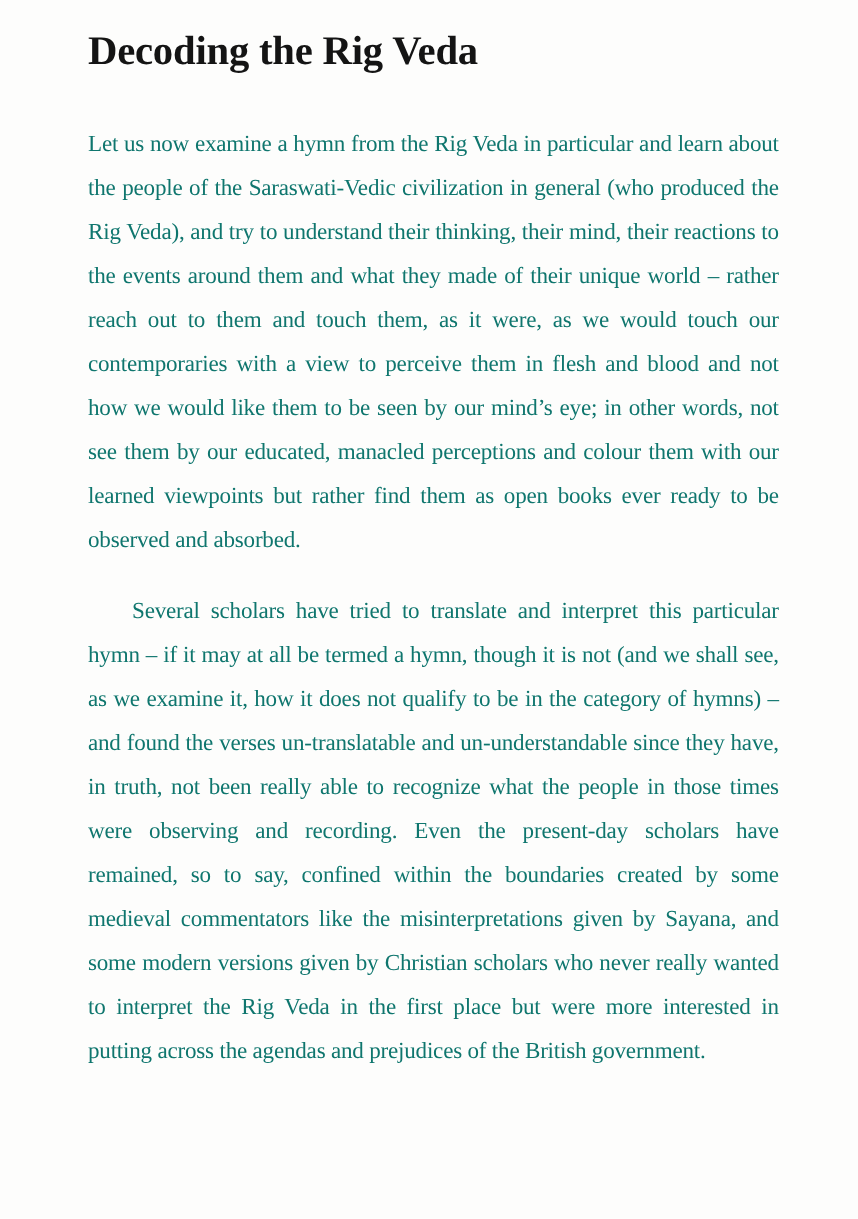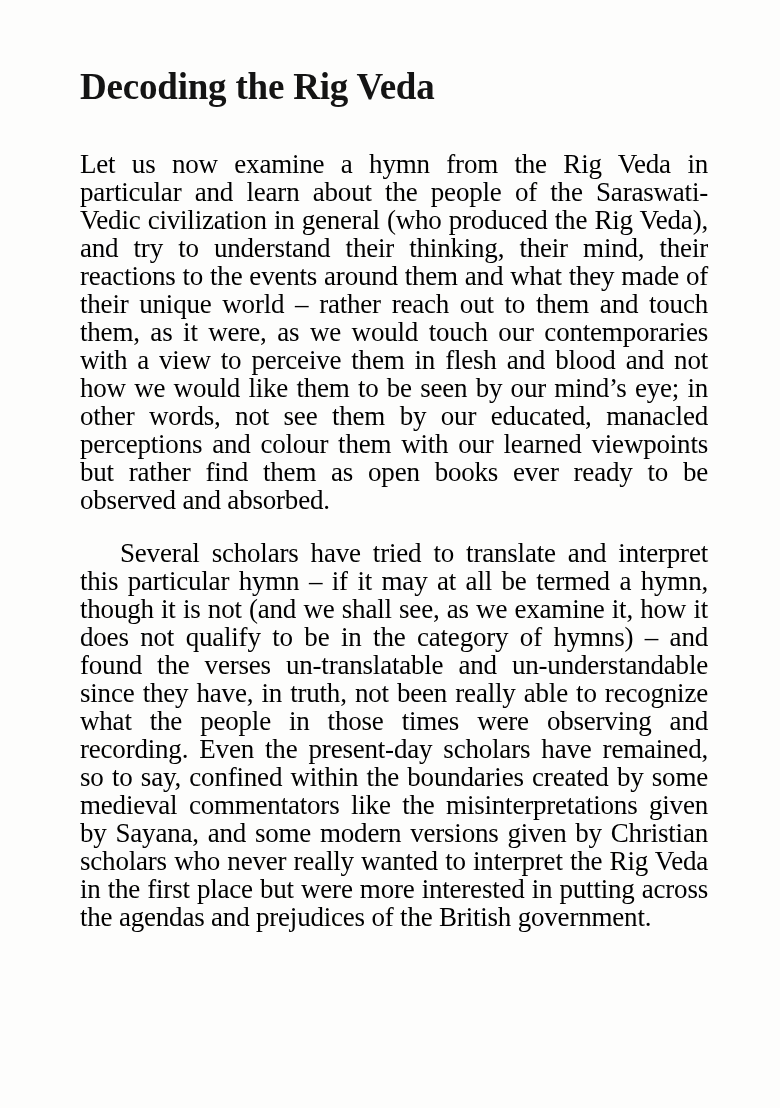--- a/index.html
+++ b/index.html
@@ -7,41 +7,41 @@
     padding: 0;
     background: #ffffff;
   }
   .page {
     position: relative;
     width: 780px;
     height: 1108px;
     margin: 0 auto;
     background: #fdfdfc;
     box-sizing: border-box;
-    padding: 66px 72px 0 80px;
+    padding: 26px 72px 0 80px;
     overflow: hidden;
     font-family: "Liberation Serif", "DejaVu Serif", serif;
   }
   .title {
     font-family: "Liberation Serif", "DejaVu Serif", serif;
     font-size: 37px;
     font-weight: 700;
     line-height: 42px;
     letter-spacing: -0.2px;
     color: #141414;
     margin: 0 0 42px 0;
   }
   .content {
     width: 628px;
   }
   .para {
-    font-size: 27px;
-    line-height: 28px;
+    font-size: 21px;
+    line-height: 40px;
     letter-spacing: -0.2px;
-    color: #000000;
+    color: #0f766e;
     text-align: justify;
     margin: 0 0 25px 0;
   }
   .para.indent {
     text-indent: 40px;
   }
 </style>
 </head>
 <body>
 

